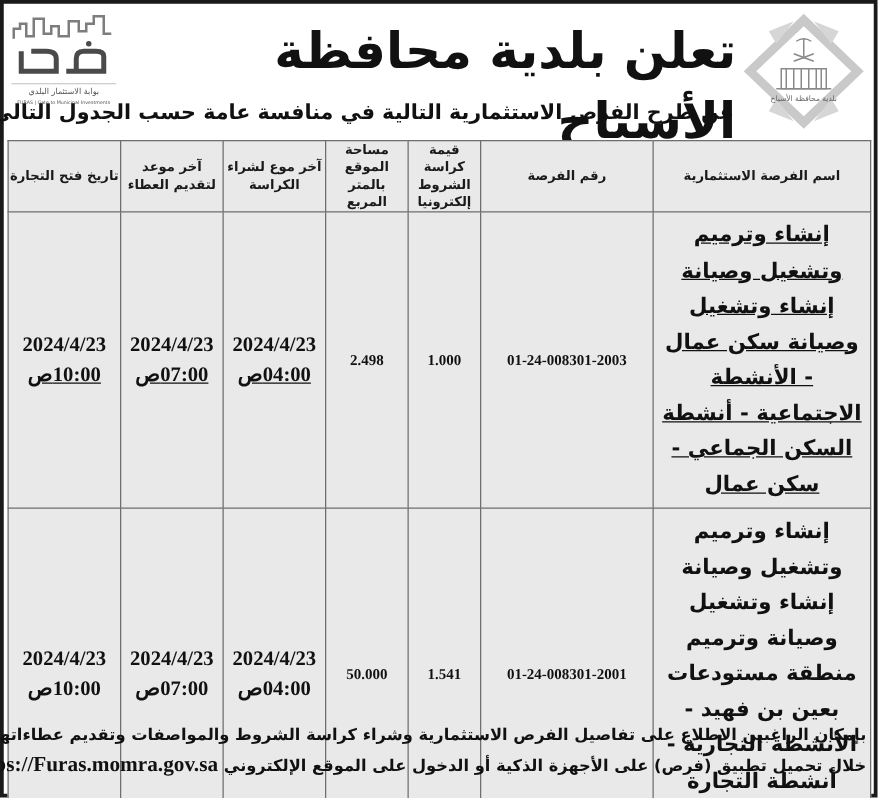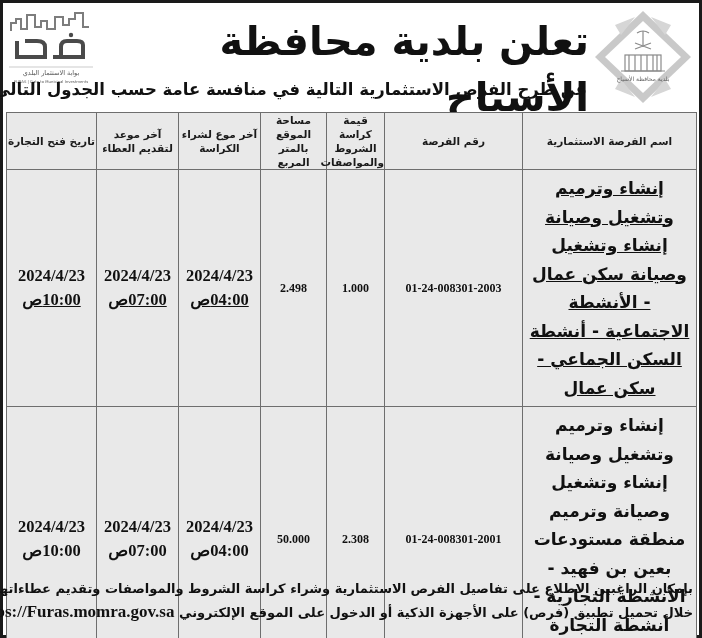--- a/index.html
+++ b/index.html
@@ -108,21 +108,21 @@
           <col style="width:58px">
           <col style="width:66px">
           <col style="width:82px">
           <col style="width:82px">
           <col style="width:90px">
       </colgroup>
       <thead>
         <tr>
           <th>اسم الفرصة الاستثمارية</th>
           <th>رقم الفرصة</th>
-          <th>قيمة كراسة الشروط والمواصفات</th>
+          <th>قيمة كراسة الشروط إلكترونيا</th>
           <th>مساحة الموقع بالمتر المربع</th>
           <th>آخر موع لشراء الكراسة</th>
           <th>آخر موعد لتقديم العطاء</th>
           <th>تاريخ فتح التجارة</th>
         </tr>
       </thead>
       <tbody>
         <tr class="row1">
           <td class="name">إنشاء وترميم وتشغيل وصيانة إنشاء وتشغيل وصيانة سكن عمال - الأنشطة الاجتماعية - أنشطة السكن الجماعي - سكن عمال</td>
           <td class="num"><span class="ltr">01-24-008301-2003</span></td>
@@ -137,21 +137,21 @@
             <div>07:00ص</div>
           </td>
           <td class="date">
             <div class="ltr">2024/4/23</div><br>
             <div>10:00ص</div>
           </td>
         </tr>
         <tr class="row2">
           <td class="name">إنشاء وترميم وتشغيل وصيانة إنشاء وتشغيل وصيانة وترميم منطقة مستودعات بعين بن فهيد - الأنشطة التجارية - أنشطة التجارة العامة - مستودع</td>
           <td class="num"><span class="ltr">01-24-008301-2001</span></td>
-          <td class="num"><span class="ltr">2.308</span></td>
+          <td class="num"><span class="ltr">1.541</span></td>
           <td class="num"><span class="ltr">50.000</span></td>
           <td class="date">
             <div class="ltr">2024/4/23</div><br>
             <div>04:00ص</div>
           </td>
           <td class="date">
             <div class="ltr">2024/4/23</div><br>
             <div>07:00ص</div>
           </td>
           <td class="date">

